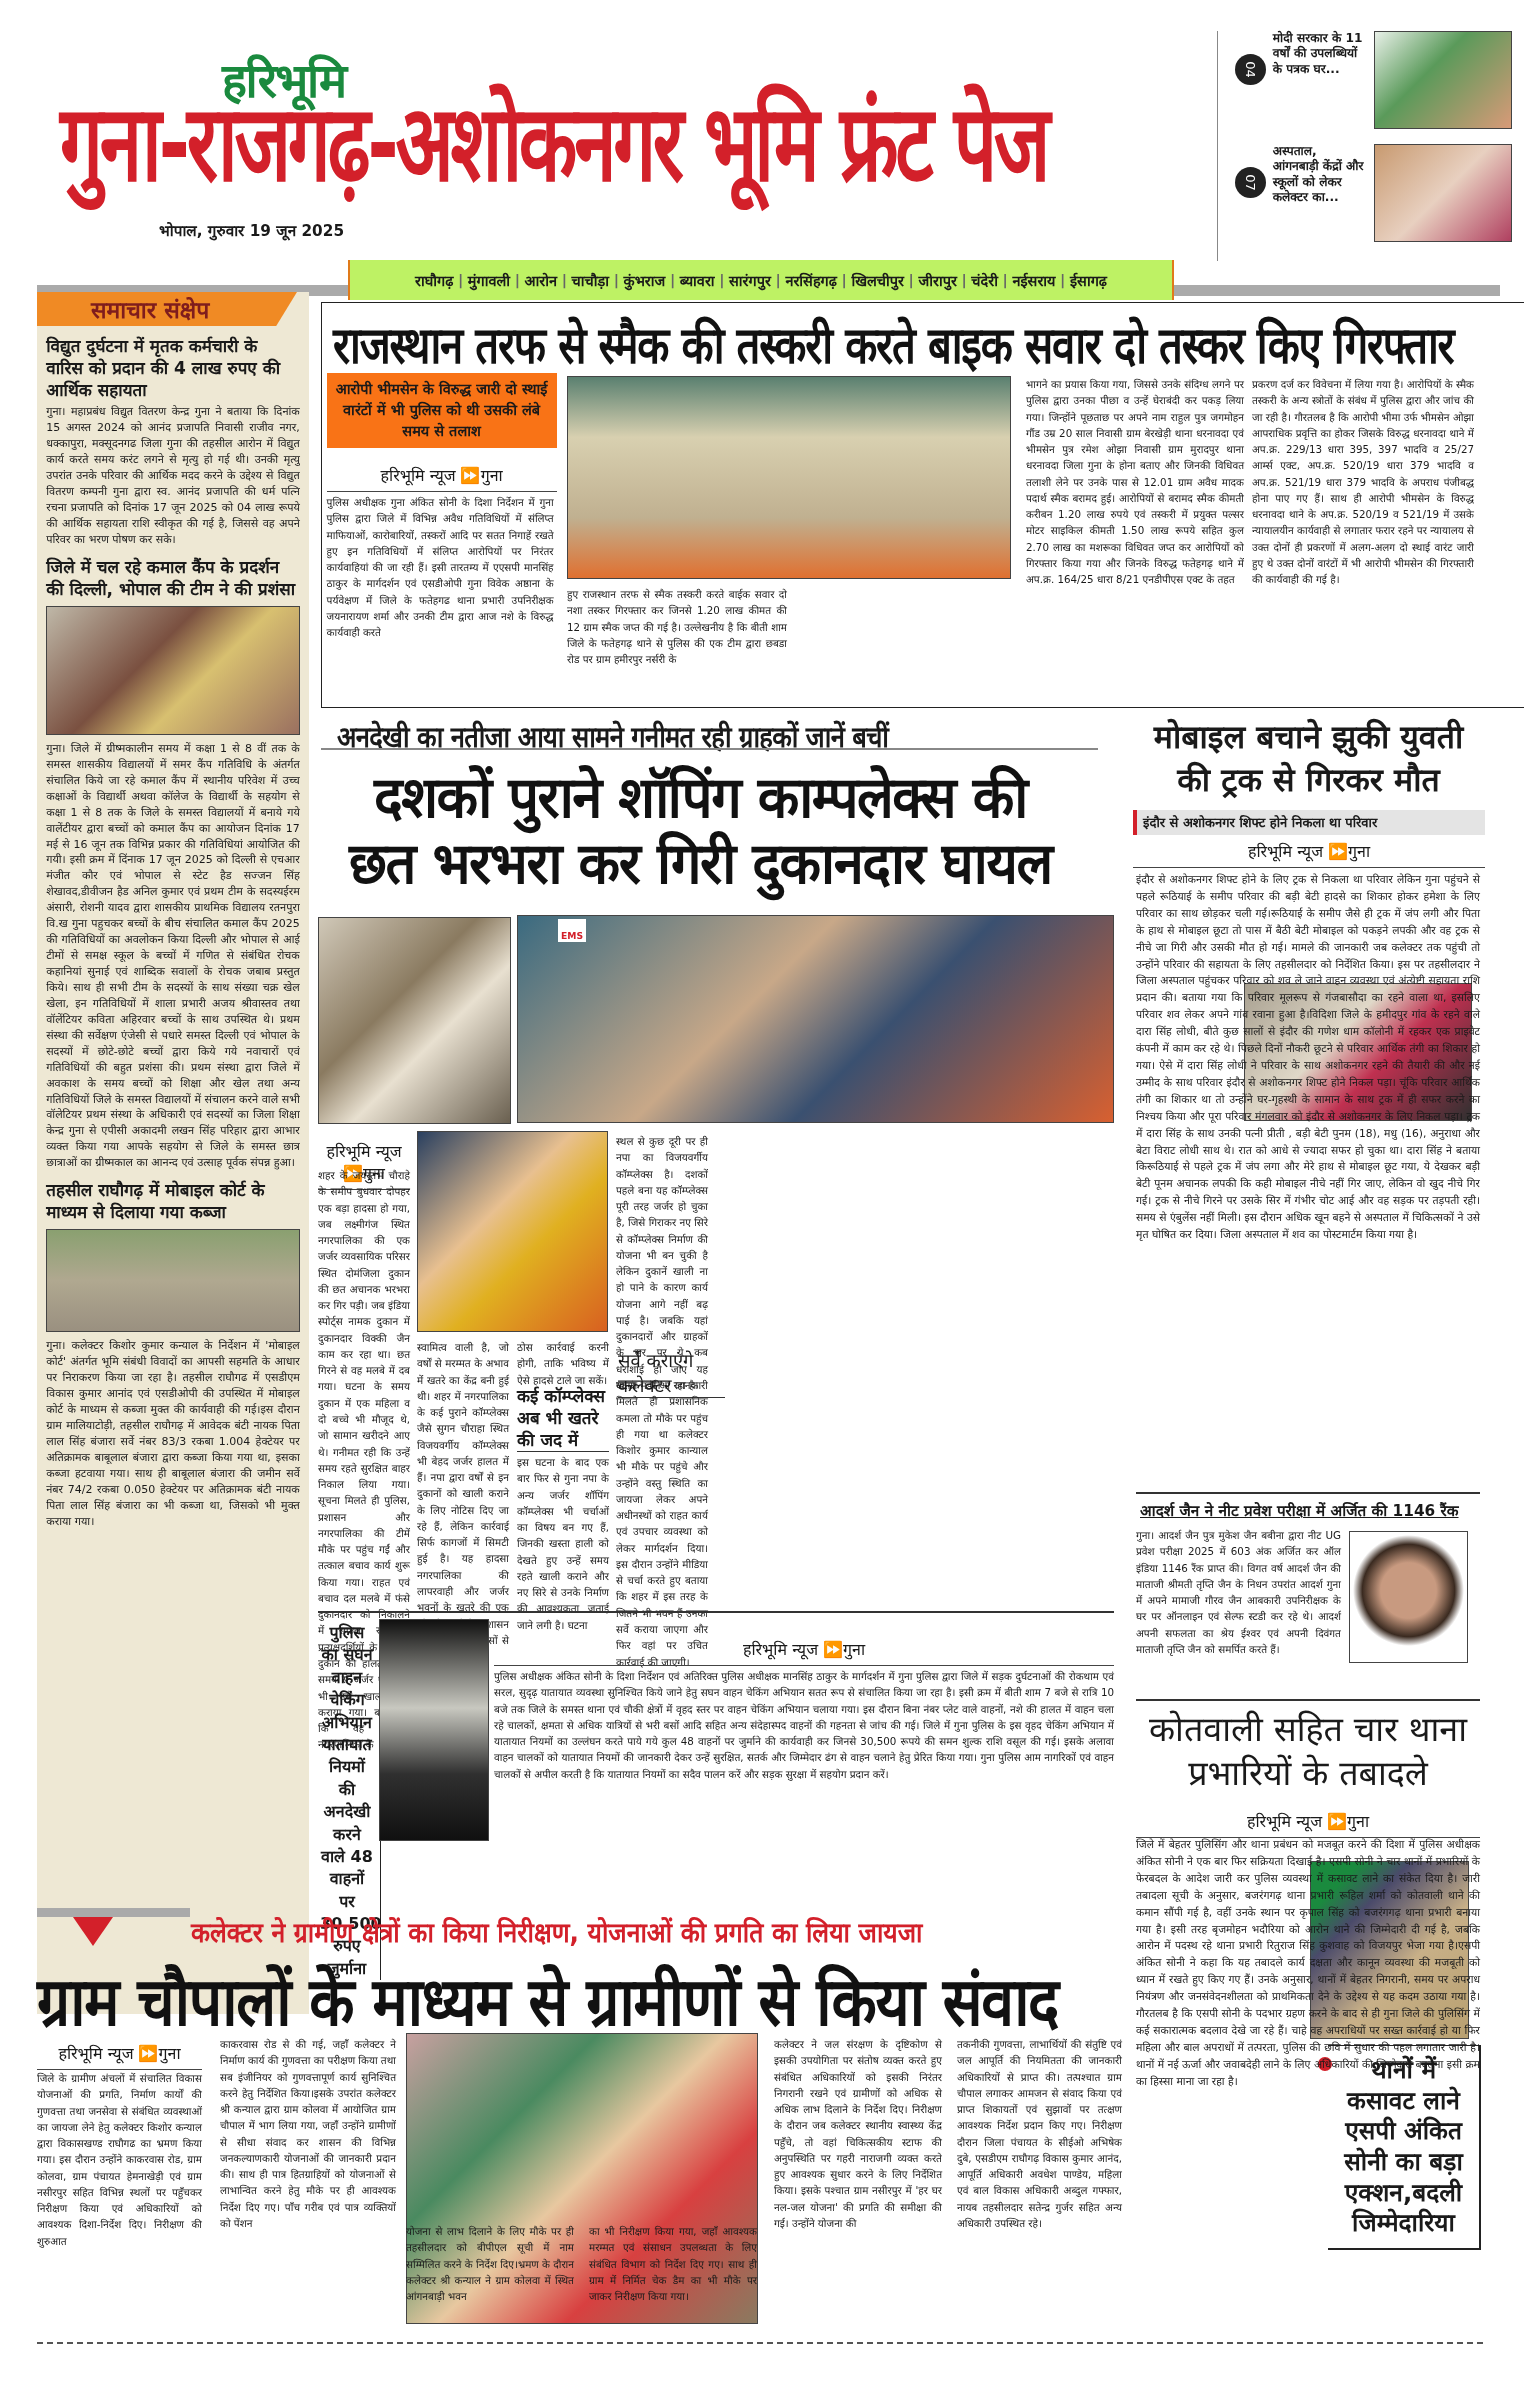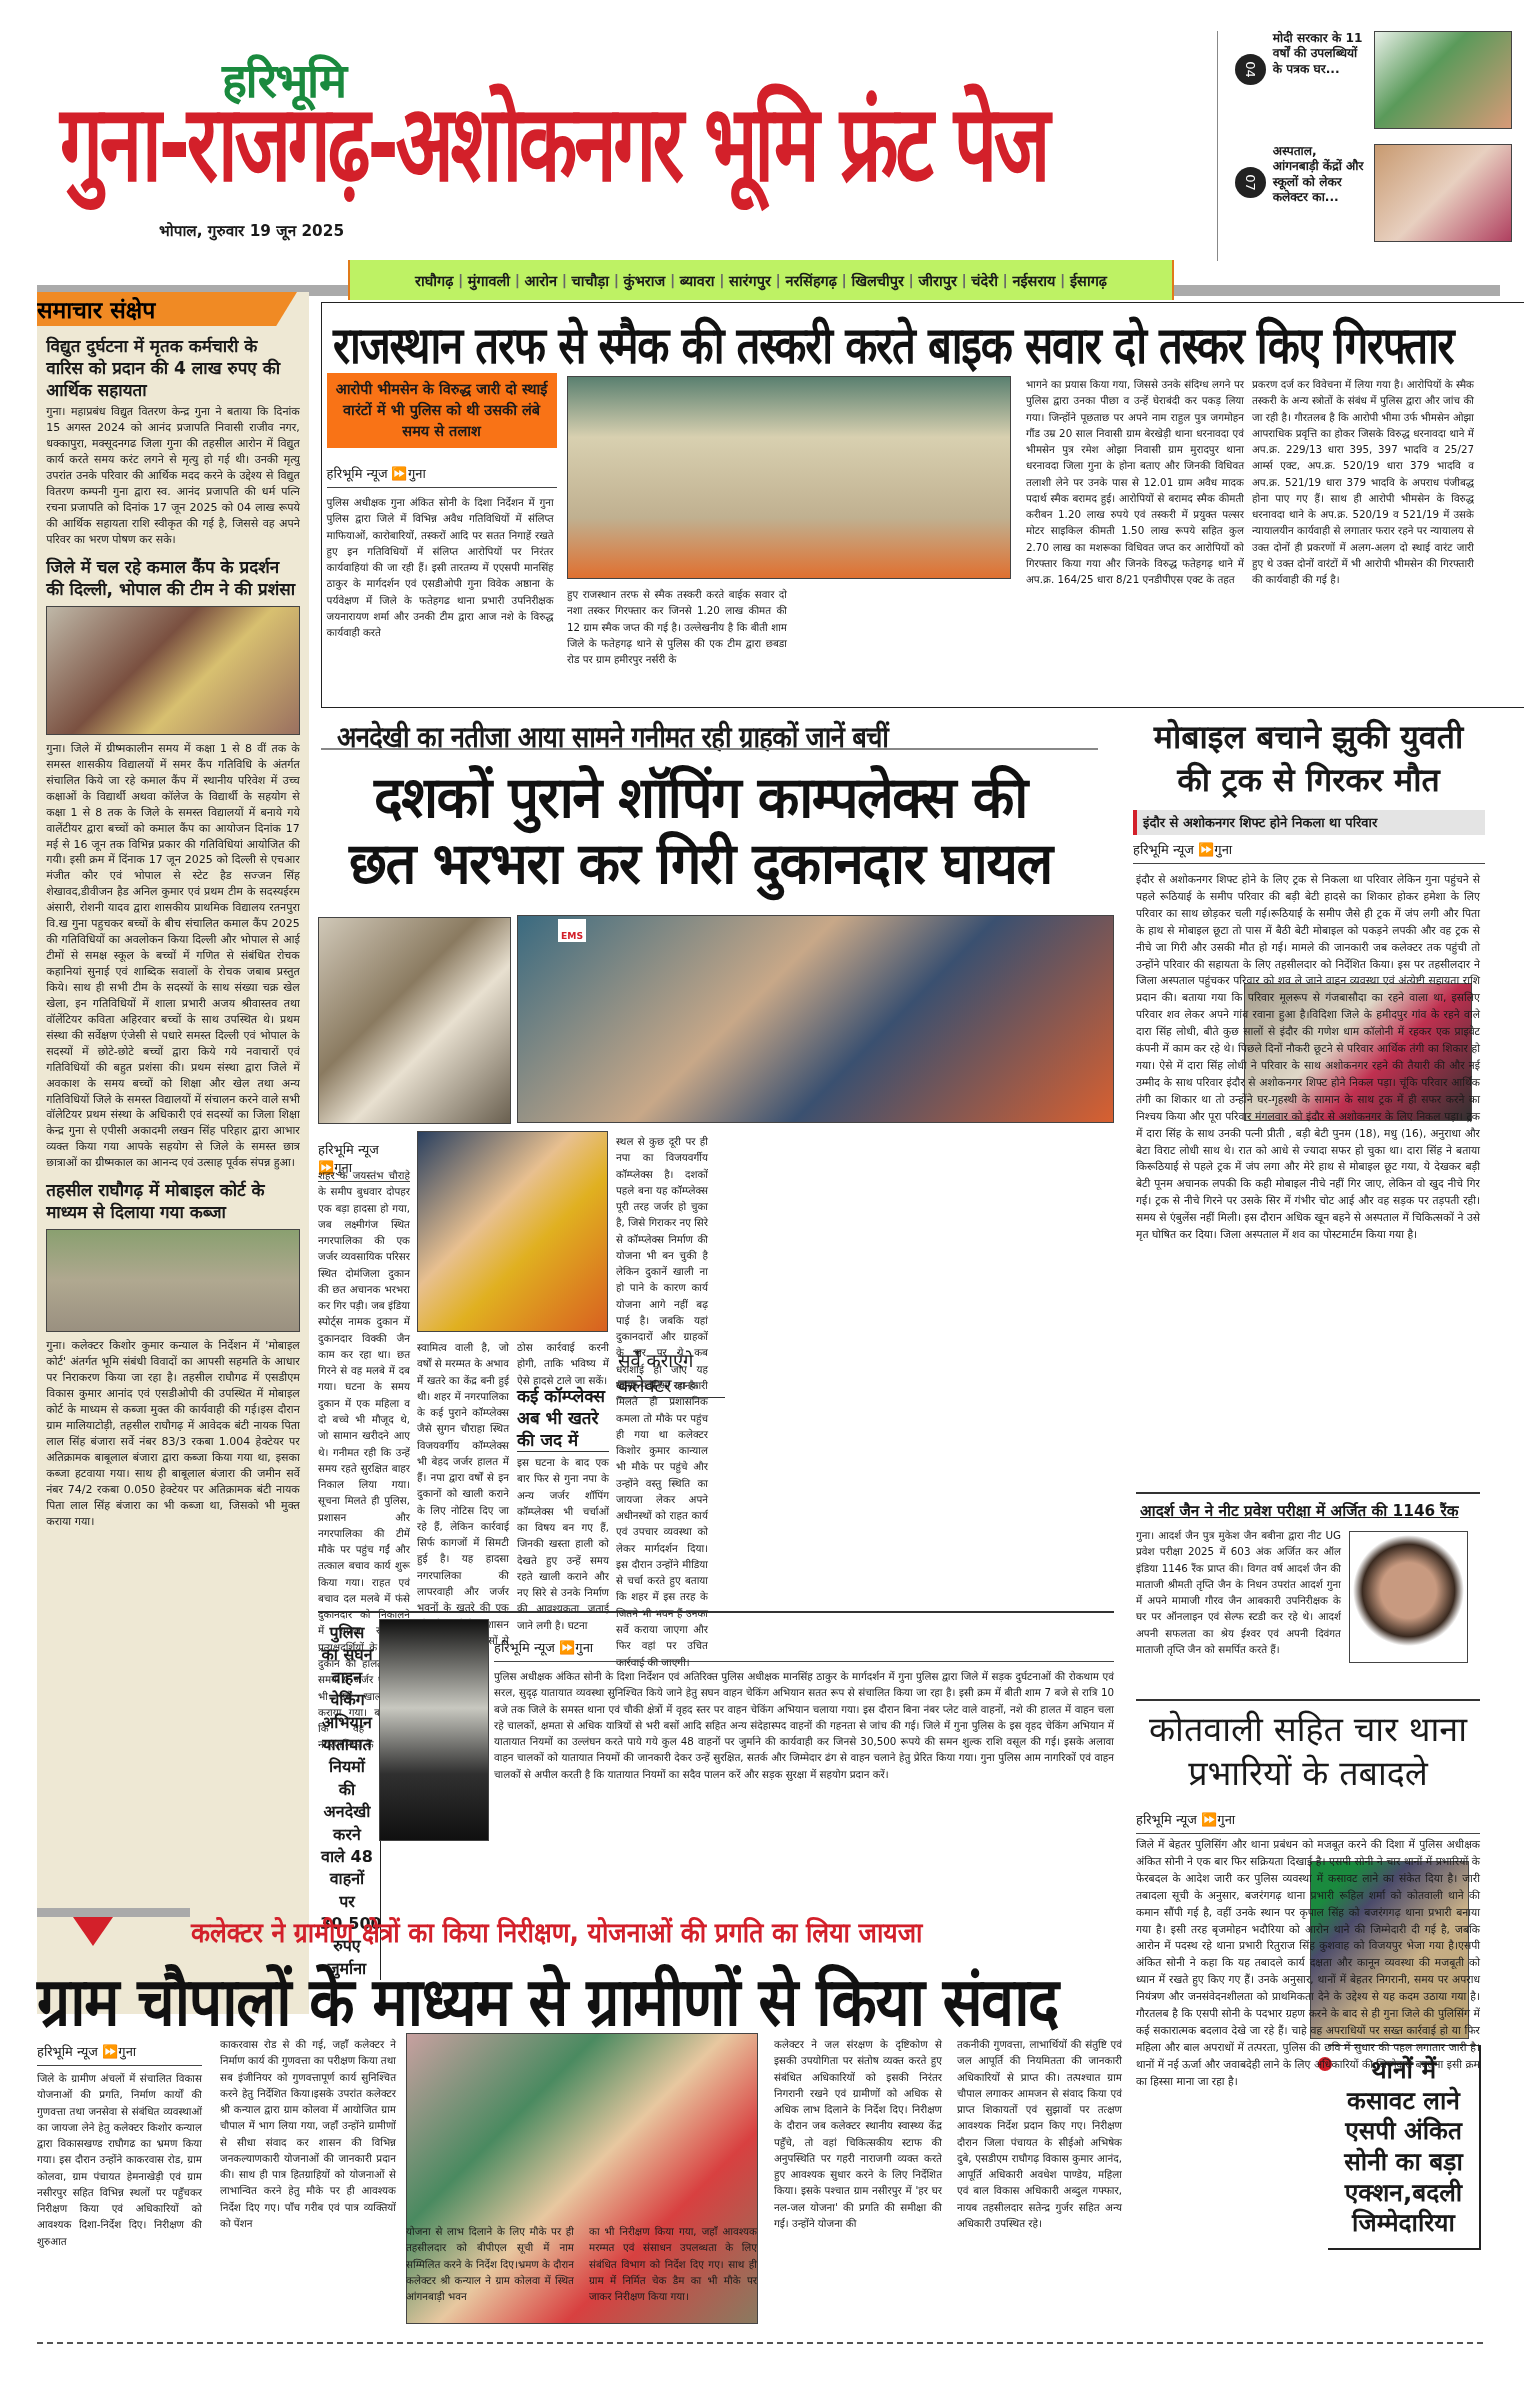--- a/index.html
+++ b/index.html
@@ -10,29 +10,29 @@
 .dateline{left:159px;top:220px;font-size:15.3px;font-weight:bold}
 .promo{left:1217px;top:31px;width:298px;height:230px;border-left:1.5px solid #888}
 .promo-item{position:absolute;left:10.7px;width:283px;height:99px}
 .promo-num{position:absolute;left:6.1px;top:23px;width:31px;height:31px;border-radius:50%;background:#222;color:#fff;font-size:13px;display:flex;align-items:center;justify-content:center;transform:rotate(90deg)}
 .promo-text{position:absolute;left:44px;top:0;width:92px;font-size:12.2px;font-weight:bold;line-height:1.25}
 .promo-img{position:absolute;left:145px;top:0;width:138px;height:98px;border:0.8px solid #ccc}
 .graybar{left:37px;top:285px;width:1463px;height:10.7px;background:#aaa}
 .citybar{left:348px;top:260px;width:826px;height:40px;background:#bef264;border-left:2.3px solid #e07a1a;border-right:2.3px solid #e07a1a;display:flex;align-items:center;justify-content:center;font-size:14.5px;font-weight:bold}
 .citybar span.sep{color:#666;margin:0 4.6px}
 .leftcol{left:37px;top:292px;width:272px;height:1722px;background:#eee8d4}
-.leftcol-head{position:absolute;left:0;top:0;width:260px;height:34px;background:#f08a24;color:#000000;font-size:23px;font-weight:bold;display:flex;align-items:center;}
+.leftcol-head{position:absolute;left:0;top:0;width:260px;height:34px;background:#f08a24;color:#7f1d1d;font-size:23px;font-weight:bold;display:flex;align-items:center;padding-left:54px}
 .lh{font-weight:bold;font-size:17px;line-height:1.3;padding:0 9.2px}
 .lp{font-size:11px;line-height:1.45;padding:0 9.2px;text-align:justify}
 .photo{background:linear-gradient(135deg,#8a8070,#c8b898 40%,#6a6050);border:0.8px solid #444}
 .bigbox{left:321px;top:302px;width:1268px;height:406px;border:1.5px solid #222}
 .h1big{font-weight:bold;color:#111;white-space:nowrap;transform-origin:left top;letter-spacing:-1.5px}
 .col{position:absolute;font-size:10.3px;line-height:1.58;text-align:justify}
 .sidebox{background:#f97316;font-weight:bold;font-size:14.5px;text-align:center;line-height:1.45;padding:6.1px}
-.byline{font-size:13px;padding-bottom:4.6px;border-bottom:1.5px solid #444}
+.byline{font-size:16px;text-align:center;padding-bottom:4.6px;border-bottom:1.5px solid #444}
 .kicker{font-weight:bold;font-size:31px;white-space:nowrap;letter-spacing:-0.8px}
 .hr{position:absolute;height:2.3px;background:#333}
 .dash{position:absolute;height:0;border-top:2.3px dashed #555}
 .redkicker{color:#d3202a;font-weight:bold;font-size:27.5px;white-space:nowrap}
 .quote{border:2.3px solid #222;border-left:none;border-top:1.5px solid #222;font-weight:bold;font-size:24.5px;text-align:center;line-height:1.25;padding:9.2px}
 </style>
 </head>
 <body>
 
 <div class="abs brand">हरिभूमि</div>

